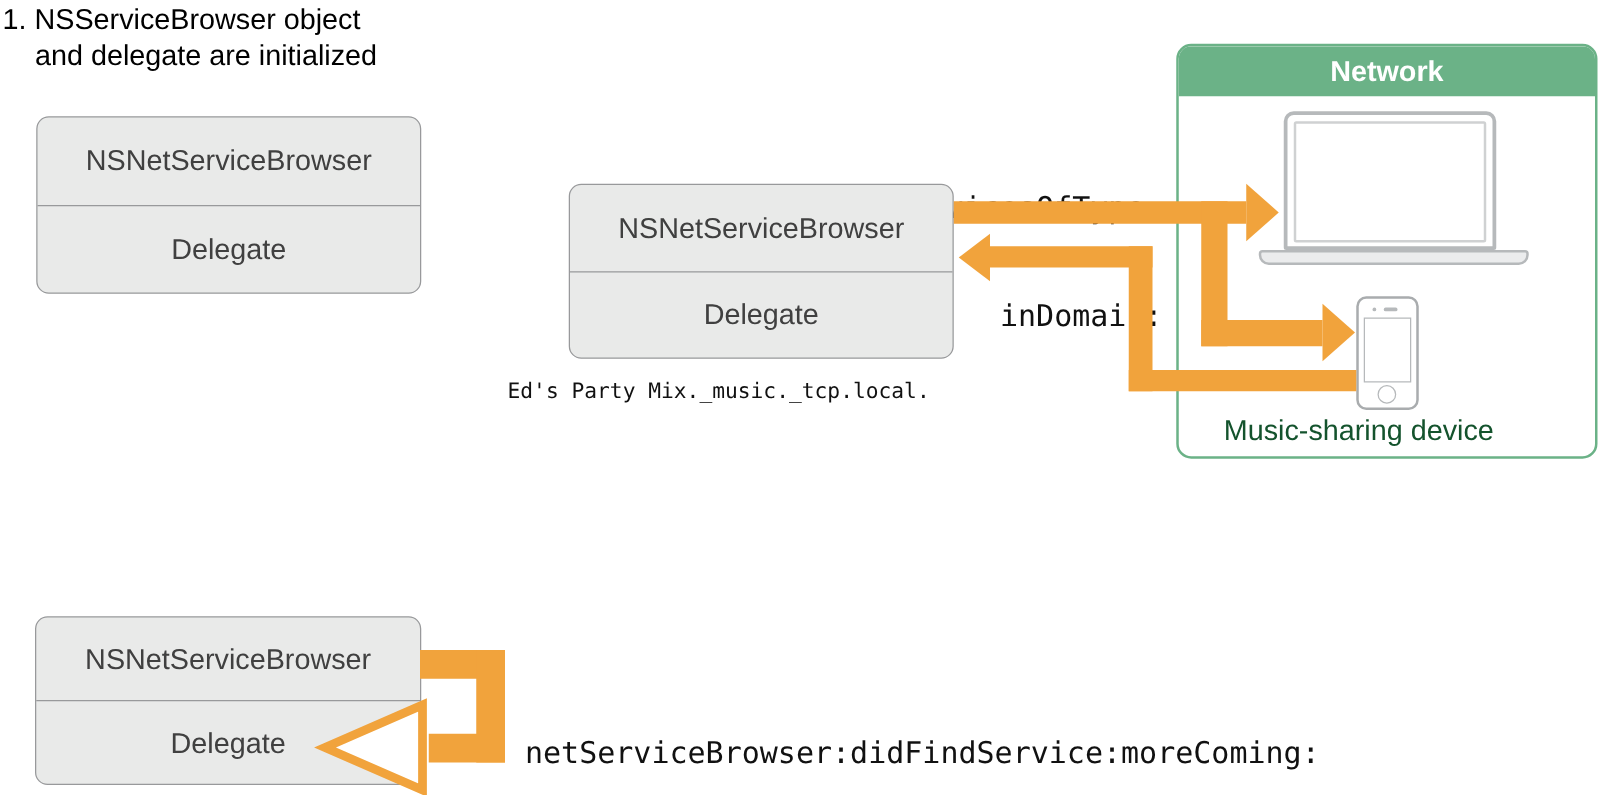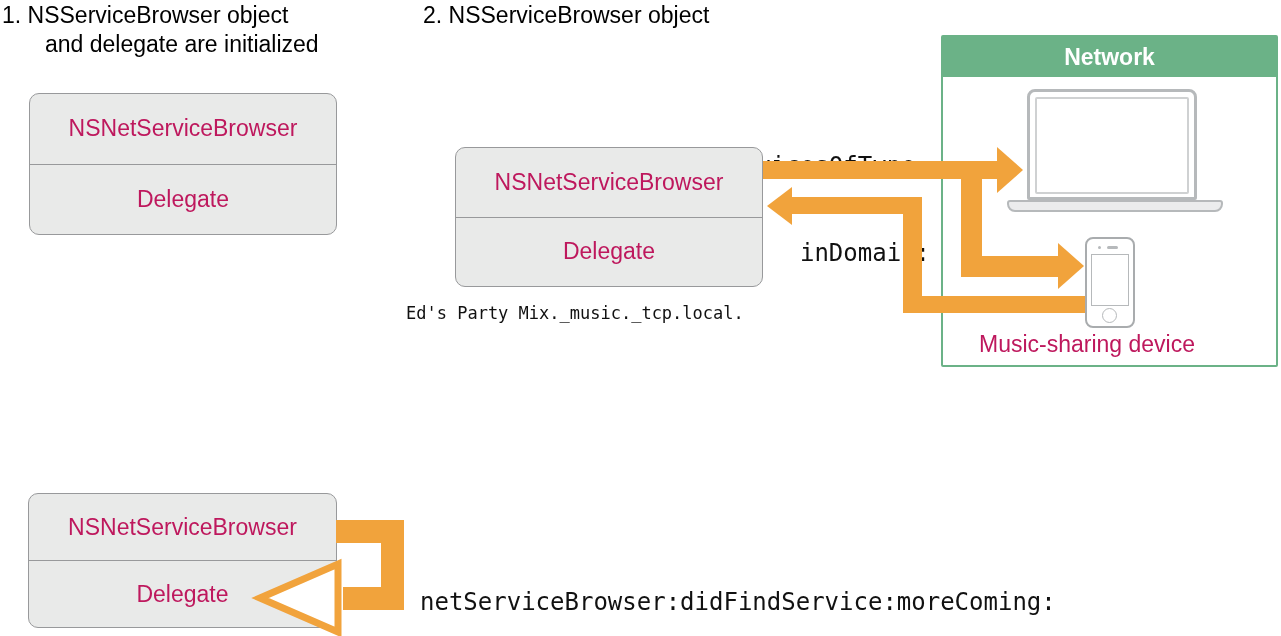--- a/index.html
+++ b/index.html
@@ -23,36 +23,36 @@
   .mono{
     font-family:"DejaVu Sans Mono",monospace;color:#111;white-space:pre;
   }
   .obox{
     position:absolute;background:var(--box-fill);
     border:1.5px solid var(--box-border);border-radius:10px;
     box-sizing:border-box;display:flex;flex-direction:column;
   }
   .obox .cell{
     flex:1;display:flex;align-items:center;justify-content:center;
-    font-size:23px;color:#be185d;text-align:right;
+    font-size:23px;color:#404040;text-align:right;
   }
   .obox .cell + .cell{border-top:1.5px solid var(--box-border);}
   .network{
     position:absolute;left:941px;top:35px;width:337px;height:332px;
-    border:2px solid var(--network-green);border-radius:2px;
+    border:2px solid var(--network-green);border-radius:12px;
     background:#fff;box-sizing:border-box;overflow:hidden;
   }
   .network-header{
     height:40px;background:var(--network-green);
     display:flex;align-items:center;justify-content:center;
     color:#fff;font-weight:bold;font-size:23px;
   }
   .device-label{
     position:absolute;left:957px;top:331px;width:260px;text-align:center;
-    font-size:23px;color:#be185d;white-space:nowrap;
+    font-size:23px;color:#14532d;white-space:nowrap;
   }
   
   .laptop-screen{
     position:absolute;left:1027px;top:89px;width:170px;height:111px;
     background:#fff;border:3px solid var(--device-gray);
     border-radius:8px 8px 2px 2px;box-sizing:border-box;
   }
   .laptop-display{
     position:absolute;left:5px;top:5px;right:5px;bottom:3px;
     border:2px solid #cfd1d2;border-radius:2px;background:#fff;
@@ -91,28 +91,27 @@
   }
   .af{fill:var(--arrow-orange);}
   .af-open{fill:#ffffff;stroke:var(--arrow-orange);stroke-width:7;stroke-linejoin:miter;}
 </style>
 </head>
 <body>
 
 <div class="canvas">
 
   <div class="title" style="left:2px;top:2px;">1. NSServiceBrowser object</div>
-  <div class="title" style="left:45px;top:31px;">and delegate are initialized</div>
+  <div class="title" style="left:28px;top:31px;">and delegate are initialized</div>
 
   <div class="obox" style="left:29px;top:93px;width:308px;height:142px;">
     <div class="cell">NSNetServiceBrowser</div>
     <div class="cell">Delegate</div>
   </div>
 
-  <div class="title" style="left:423px;top:2px;">2. NSServiceBrowser object</div>
 
   <div class="abs mono" style="left:570px;top:94px;width:360px;text-align:right;font-size:24px;line-height:29px;">
     <div>searchForServicesOfType:</div>
     <div>inDomain:</div>
   </div>
 
   <div class="obox" style="left:455px;top:147px;width:308px;height:140px;">
     <div class="cell">NSNetServiceBrowser</div>
     <div class="cell">Delegate</div>
   </div>

